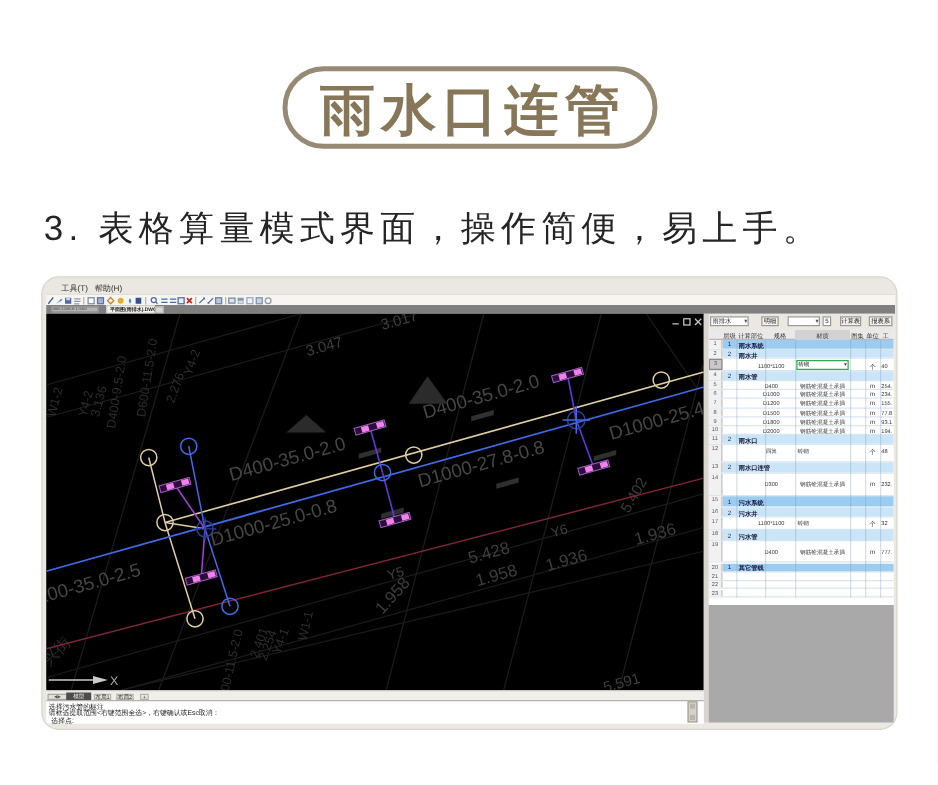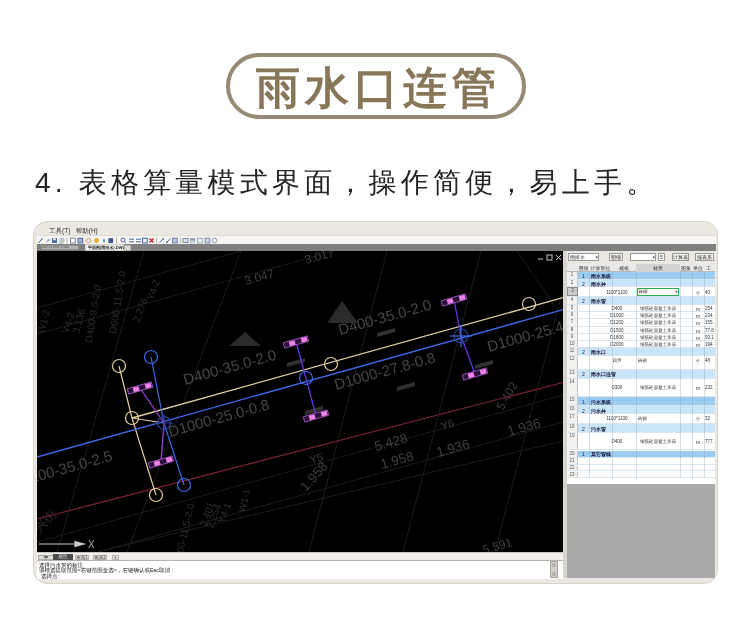--- a/index.html
+++ b/index.html
@@ -17,21 +17,21 @@
   .un{position:absolute;left:125px;width:12px;text-align:center;color:#333;}
   .qt{position:absolute;left:138px;color:#333;font-size:4.5px;}
 </style>
 </head>
 <body>
 
 <div class="abs" style="left:226px;top:53px;width:292px;height:58px;border:4px solid #978a74;border-radius:34px;display:flex;align-items:center;justify-content:center;">
   <div style="font-size:44px;font-weight:bold;color:#877658;letter-spacing:5px;text-indent:5px;position:relative;top:2px;">雨水口连管</div>
 </div>
 
-<div class="abs" style="left:35px;top:164px;font-size:28px;color:#252525;letter-spacing:4.2px;">4. 表格算量模式界面，操作简便，易上手。</div>
+<div class="abs" style="left:35px;top:164px;font-size:28px;color:#252525;letter-spacing:4.2px;">3. 表格算量模式界面，操作简便，易上手。</div>
 
 <div class="abs" id="appwin" style="left:33px;top:221px;width:685px;height:363px;background:#ebe8e1;border:1px solid #d8d4cb;border-radius:14px;box-sizing:border-box;overflow:hidden;">
 
   <div class="abs" style="left:15px;top:5px;font-size:6.5px;color:#333;">工具(T)&nbsp;&nbsp;&nbsp;帮助(H)</div>
 
   <div class="abs" id="toolbar" style="left:3px;top:13px;width:679px;height:9px;background:#f6f5f1;border-top:1px solid #e0ddd5;border-bottom:1px solid #d9d6cd;">
     <svg width="200" height="9" viewBox="0 0 200 9" style="position:absolute;left:0;top:0;">
       <g stroke-width="1">
         <path d="M1.6 7 l4 -5" stroke="#3a5f9f" fill="none"></path>
         <path d="M8 7 l4 -4 l1 1 z" fill="#5a7fbf"></path>

